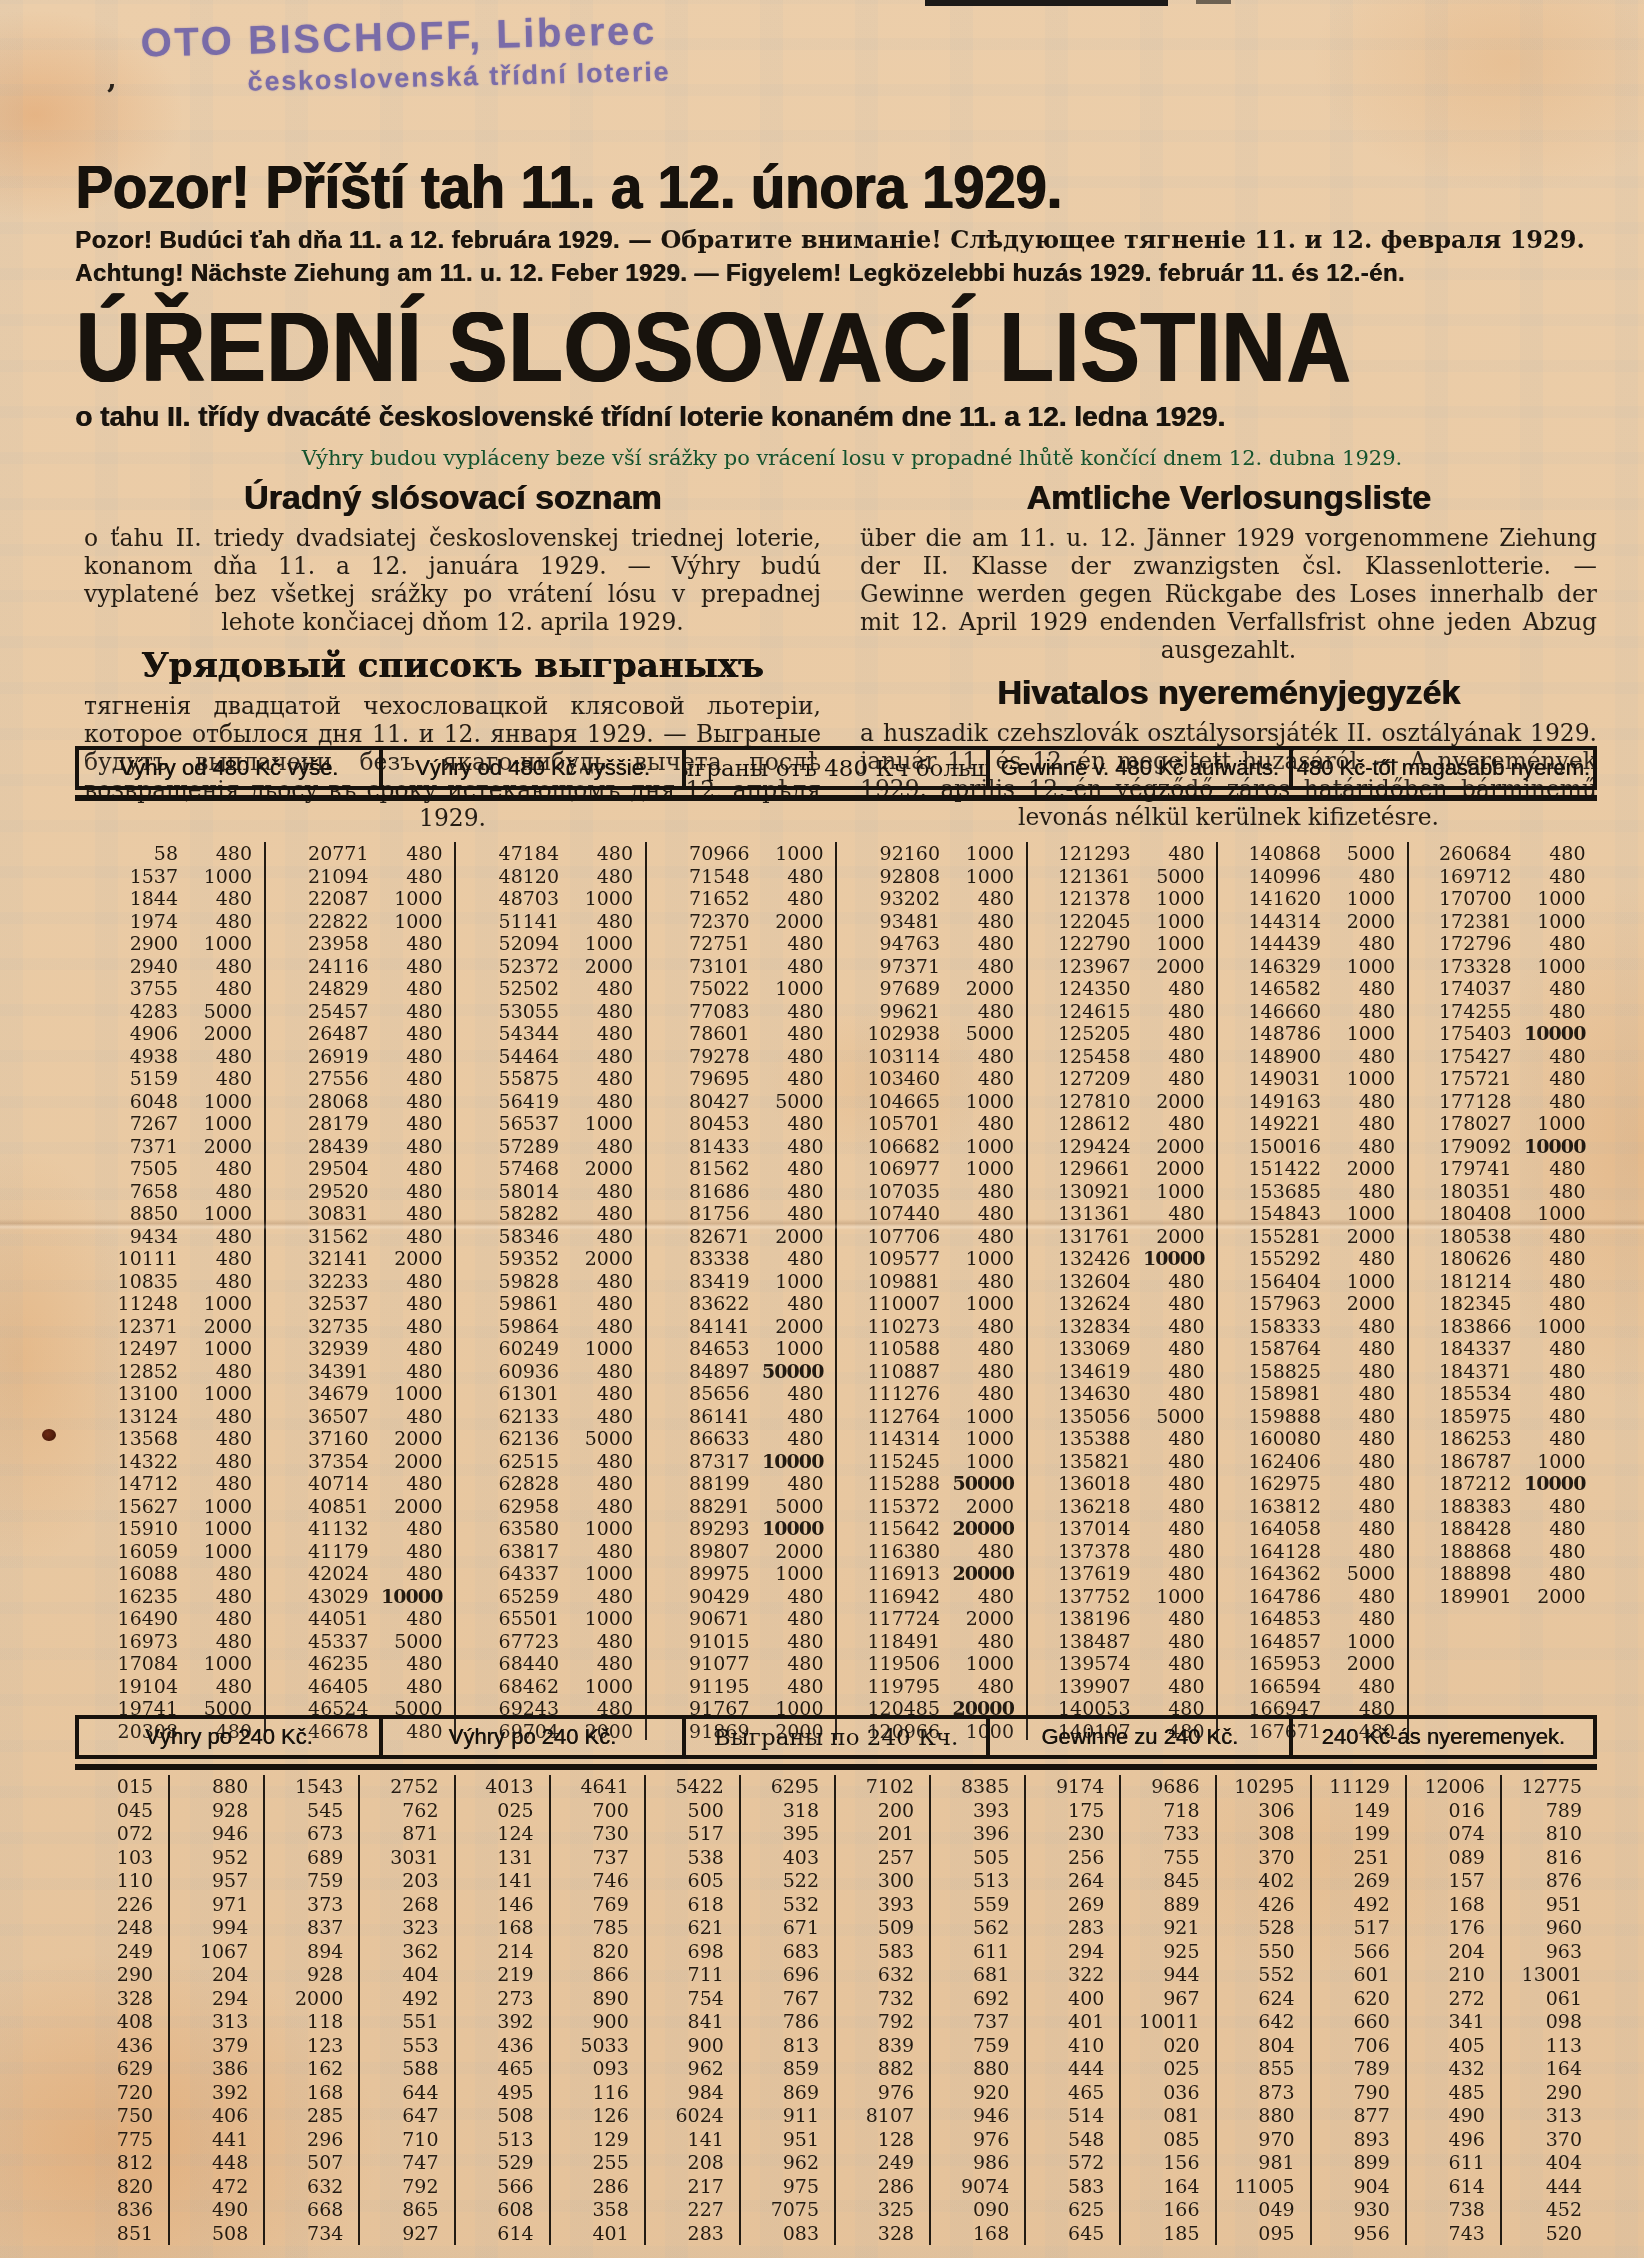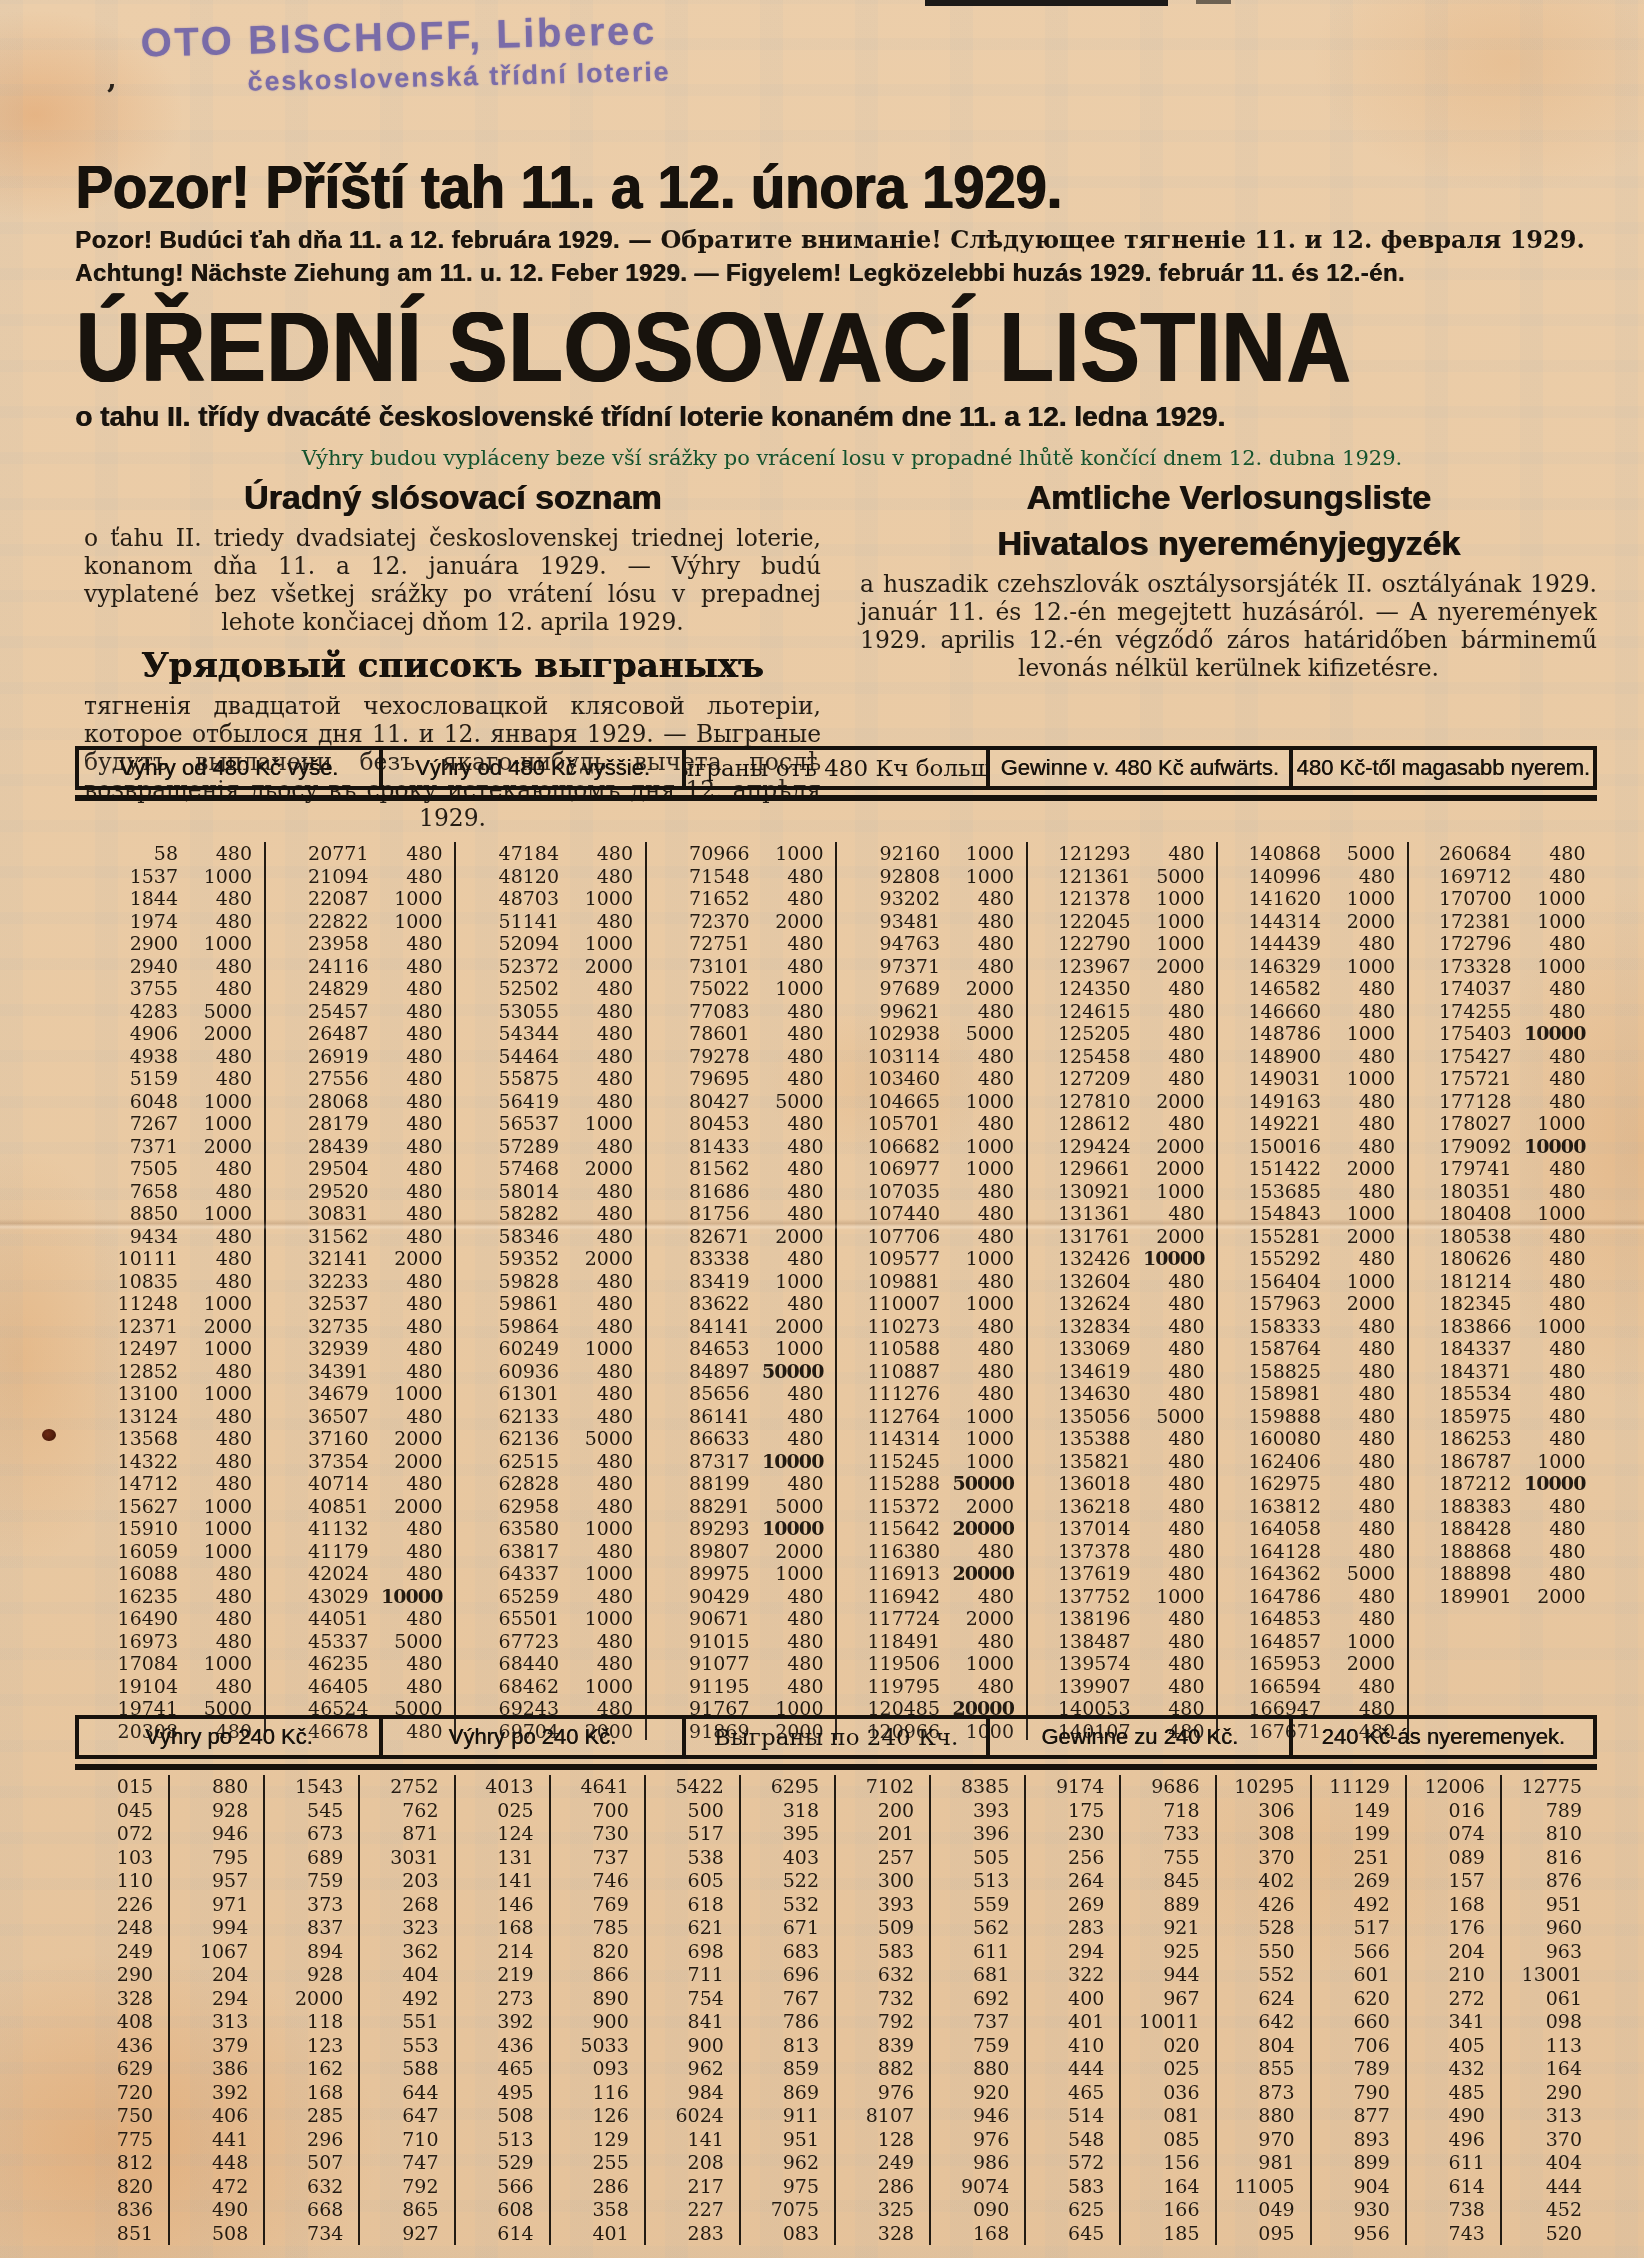--- a/index.html
+++ b/index.html
@@ -131,20 +131,21 @@
 
 <div class="abs" id="cols">
   <div class="lang-col">
     <h3>Úradný slósovací soznam</h3>
     <p>o ťahu II. triedy dvadsiatej československej triednej loterie, konanom dňa 11. a 12. januára 1929. — Výhry budú vyplatené bez všetkej srážky po vrátení lósu v prepadnej lehote končiacej dňom 12. aprila 1929.</p>
     <h3 class="serif">Урядовый списокъ выграныхъ</h3>
     <p>тягненія двадцатой чехословацкой клясовой льотеріи, которое отбылося дня 11. и 12. января 1929. — Выграные будутъ выплачени безъ якаго-нибудь вычета послѣ возвращенія льосу въ сроку истекающомъ дня 12. апрѣля 1929.</p>
   </div>
   <div class="lang-col">
     <h3>Amtliche Verlosungsliste</h3>
+    <p>über die am 11. u. 12. Jänner 1929 vorgenommene Ziehung der II. Klasse der zwanzigsten čsl. Klassenlotterie. — Gewinne werden gegen Rückgabe des Loses innerhalb der mit 12. April 1929 endenden Verfallsfrist ohne jeden Abzug ausgezahlt.</p>
     <h3>Hivatalos nyereményjegyzék</h3>
     <p>a huszadik czehszlovák osztálysorsjáték II. osztályának 1929. január 11. és 12.-én megejtett huzásáról. — A nyeremények 1929. aprilis 12.-én végződő záros határidőben bárminemű levonás nélkül kerülnek kifizetésre.</p>
   </div>
 </div>
 
 <div class="abs hstrip" id="t480h">
     <div class="hcell">Výhry od 480 Kč výše.</div>
     <div class="hcell">Výhry od 480 Kč vyššie.</div>
     <div class="hcell cyr">Выграны отъ 480 Кч больше.</div>
     <div class="hcell">Gewinne v. 480 Kč aufwärts.</div>
@@ -1477,21 +1478,21 @@
     <span class="tcell">395</span>
     <span class="tcell">201</span>
     <span class="tcell">396</span>
     <span class="tcell">230</span>
     <span class="tcell">733</span>
     <span class="tcell">308</span>
     <span class="tcell">199</span>
     <span class="tcell">074</span>
     <span class="tcell">810</span>
     <span class="tcell">103</span>
-    <span class="tcell">795</span>
+    <span class="tcell">952</span>
     <span class="tcell">689</span>
     <span class="tcell">3031</span>
     <span class="tcell">131</span>
     <span class="tcell">737</span>
     <span class="tcell">538</span>
     <span class="tcell">403</span>
     <span class="tcell">257</span>
     <span class="tcell">505</span>
     <span class="tcell">256</span>
     <span class="tcell">755</span>

